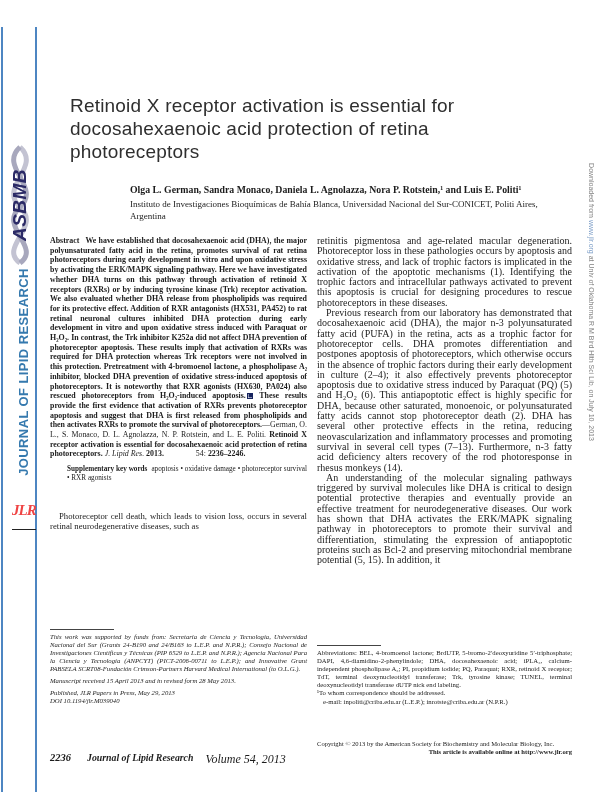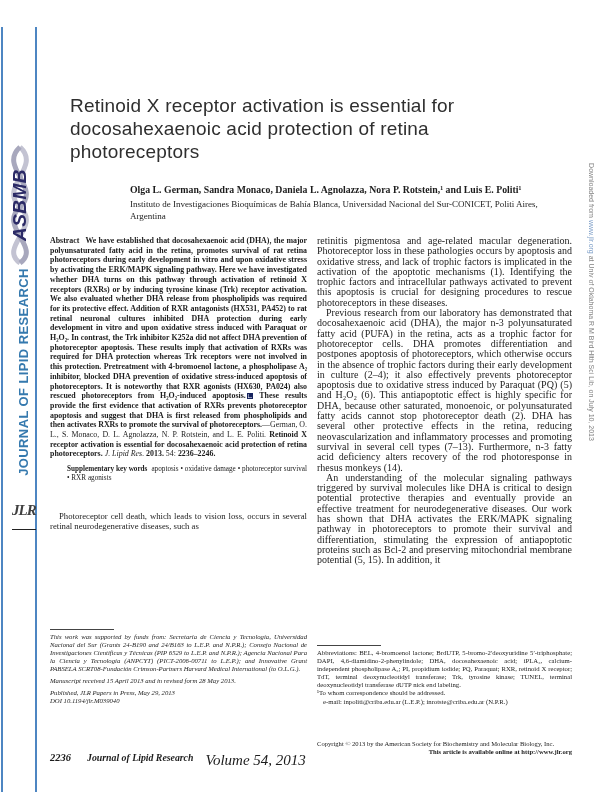--- a/index.html
+++ b/index.html
@@ -13,21 +13,21 @@
   .asbmb-wrap{position:absolute;left:-40px;top:188px;width:120px;height:34px;
               transform:rotate(-90deg);display:flex;align-items:center;justify-content:center;}
   .asbmb-wrap svg{position:absolute;left:0;top:0;}
   .asbmb-text{position:relative;font-family:"Liberation Sans",sans-serif;font-weight:bold;
               font-style:italic;font-size:19px;color:#2B2A66;letter-spacing:.5px;}
   .journal-vert{position:absolute;left:-81px;top:364px;width:210px;height:16px;
                 transform:rotate(-90deg);text-align:center;white-space:nowrap;
                 font-family:"Liberation Sans",sans-serif;font-weight:bold;font-size:13px;
                 letter-spacing:.4px;color:#3579AE;}
   .jlr-mono{position:absolute;left:12px;top:502px;font-style:italic;font-weight:bold;
-            font-size:15px;letter-spacing:-1px;color:#404040;border-bottom:1.6px solid #222;
+            font-size:15px;letter-spacing:-1px;color:#ef4444;border-bottom:1.6px solid #222;
             padding-bottom:10px;}
   
   .dl-strip{position:absolute;left:336px;top:296px;width:506px;height:12px;
             transform:rotate(90deg);white-space:nowrap;text-align:center;
             font-family:"Liberation Sans",sans-serif;font-size:7px;color:#828282;}
   .dl-strip a{color:#7a9cc6;text-decoration:none;}
   
   .title{position:absolute;left:70px;top:94px;width:436px;margin:0;
          font-family:"Liberation Sans",sans-serif;font-weight:400;font-size:19px;
          line-height:23px;color:#2f2f2f;letter-spacing:.2px;}
@@ -37,21 +37,21 @@
   
   .col{position:absolute;top:236px;text-align:justify;}
   .col-left{left:50px;width:257px;}
   .col-right{left:317px;width:255px;font-size:10px;line-height:10.3px;}
   .col-right p{margin:0;}
   .col-right p.ind{text-indent:9px;}
   .abstract{margin:0;font-size:7.9px;line-height:9.7px;font-weight:bold;}
   .abstract-label{margin-right:6px;}
   .cite-authors{font-weight:normal;}
   .cite-journal{font-weight:normal;font-style:italic;}
-  .cite-vol{font-weight:normal;}
+  .cite-vol{font-weight:normal;margin-left:30px;}
   .jlr-icon{display:inline-block;width:6px;height:6px;background:#16235e;
             box-shadow:inset 0 0 0 1px #16235e, inset 1.5px -1.5px 0 0 #ffffff;
             margin:0 1px 0 1px;vertical-align:-0.5px;}
   .keywords{margin:6px 0 0 17px;font-size:7.2px;line-height:9px;font-weight:normal;}
   .keywords .kw-label{font-weight:bold;margin-right:4px;}
   .intro{margin:28px 0 0 0;font-size:8.7px;line-height:10.3px;text-indent:9px;}
   
   .fn{position:absolute;text-align:justify;font-size:6.7px;line-height:8.1px;}
   .fn-left{left:50px;top:629px;width:257px;}
   .fn-right{left:317px;top:645px;width:255px;}
@@ -59,21 +59,21 @@
   .fn p{margin:0;}
   .fn .ital{font-style:italic;}
   .fn .gap{margin-top:3.5px;}
   .fn .email{padding-left:6px;}
   .copyright{position:absolute;left:317px;top:740px;width:255px;font-size:6.6px;line-height:8.4px;}
   .copyright .online{font-weight:bold;text-align:right;}
   
   .footer{position:absolute;left:50px;top:752px;display:flex;align-items:flex-start;font-style:italic;}
   .footer .pnum{font-weight:bold;font-size:10.5px;margin-right:16px;}
   .footer .jname{font-weight:bold;font-size:9.8px;margin-right:12px;}
-  .footer .vol{font-size:15px;}
+  .footer .vol{font-size:12px;}
 </style>
 </head>
 <body>
 
 <div class="page">
 
   <div class="vline edge"></div>
   <div class="vline inner"></div>
 
   <div class="asbmb-wrap">

